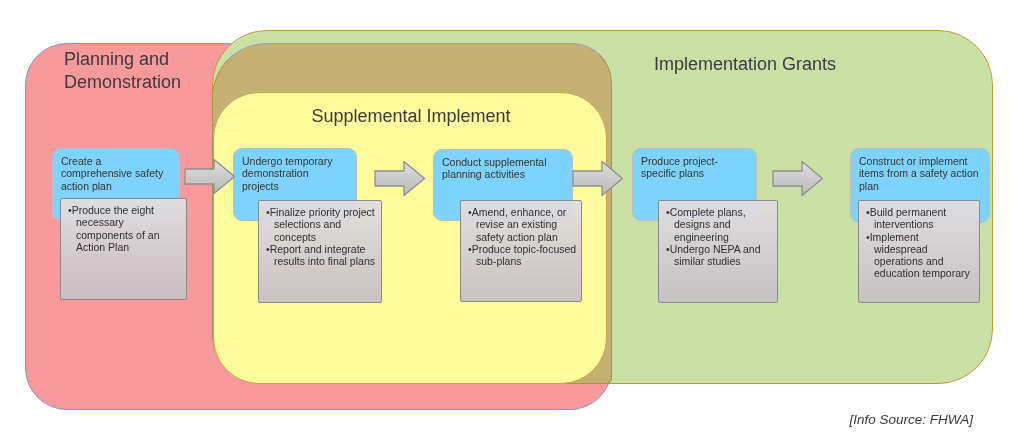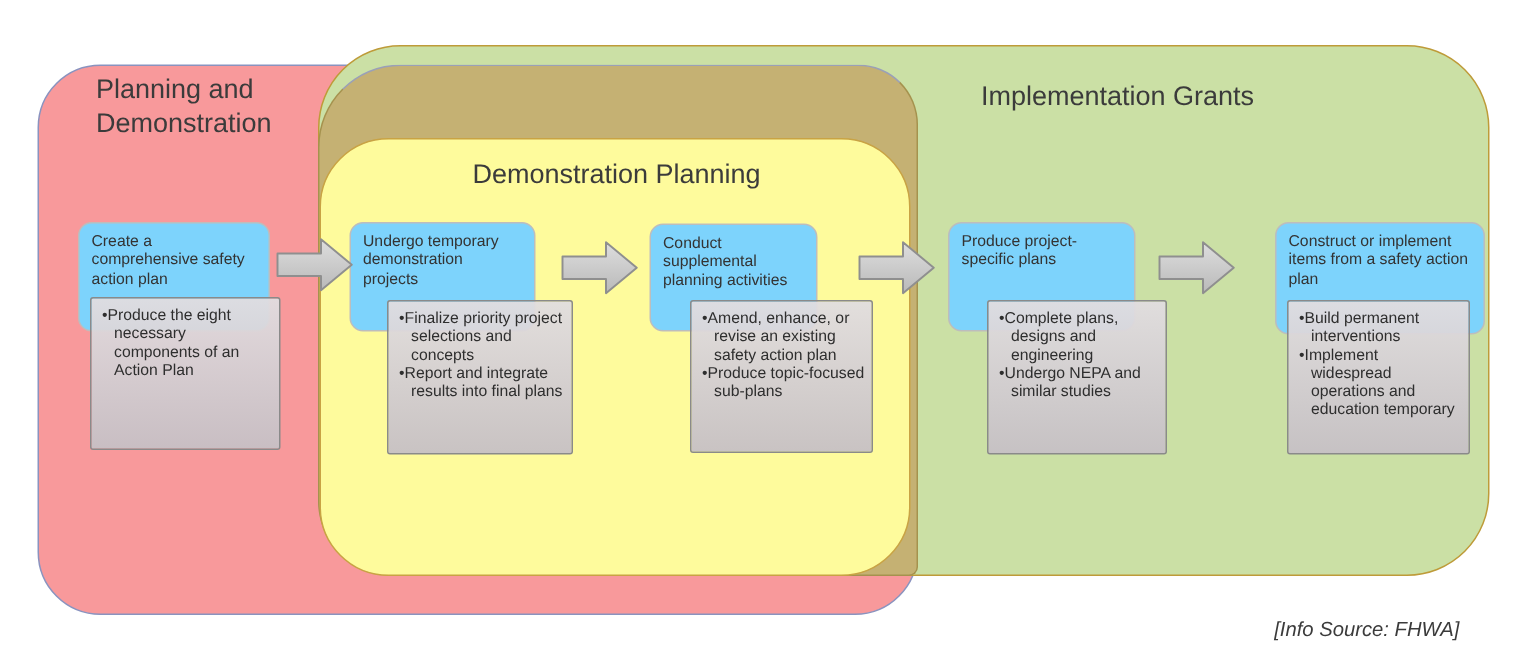--- a/index.html
+++ b/index.html
@@ -19,21 +19,21 @@
           border:1.4px solid #C9A344;border-radius:46px;}
   .region-title{position:absolute;color:#3B3B3B;font-size:18px;line-height:1.3;}
   .t-planning{left:64px;top:48px;width:180px;}
   .t-impl{left:600px;top:53px;width:290px;text-align:center;}
   .t-supp{left:266px;top:105px;width:290px;text-align:center;}
   .white-box{position:absolute;background:#7dd3fc;border:1px solid #BDBDBD;
           border-radius:9px;padding:6px 8px;font-size:10.5px;line-height:1.18;
           color:#333333;box-sizing:border-box;}
   .wb1{left:52px;top:148px;width:128px;height:73px;}
   .wb2{left:233px;top:148px;width:124px;height:73px;}
-  .wb3{left:433px;top:149px;width:112px;height:72px;}
+  .wb3{left:433px;top:149px;width:140px;height:72px;}
   .wb4{left:632px;top:148px;width:125px;height:73px;}
   .wb5{left:850px;top:148px;width:140px;height:75px;}
   .gray-box{position:absolute;box-sizing:border-box;
           background:linear-gradient(180deg,rgba(225,221,224,0.95),rgba(198,192,197,0.95));
           border:1.4px solid #8A8A8A;border-radius:2px;
           padding:5px 4px 5px 7px;font-size:10.5px;line-height:1.17;color:#2E2E2E;}
   .gb1{left:60px;top:198px;width:127px;height:102px;}
   .gb2{left:258px;top:200px;width:124px;height:103px;}
   .gb3{left:460px;top:200px;width:122px;height:102px;}
   .gb4{left:658px;top:200px;width:120px;height:103px;}
@@ -64,21 +64,21 @@
     </defs>
   </svg>
 
   <div class="region r-pink"></div>
   <div class="region r-green"></div>
   <div class="region r-overlap"></div>
   <div class="region r-yellow"></div>
 
   <div class="region-title t-planning">Planning and Demonstration</div>
   <div class="region-title t-impl">Implementation Grants</div>
-  <div class="region-title t-supp">Demonstration Planning</div>
+  <div class="region-title t-supp">Supplemental Implement</div>
 
   <div class="white-box wb1">Create a comprehensive safety action plan</div>
   <div class="white-box wb2">Undergo temporary demonstration projects</div>
   <div class="white-box wb3">Conduct supplemental planning activities</div>
   <div class="white-box wb4">Produce project-specific plans</div>
   <div class="white-box wb5">Construct or implement items from a safety action plan</div>
 
   <div class="gray-box gb1">
     <ul class="bullets">
       <li class="bullet-item">Produce the eight necessary components of an Action Plan</li>

